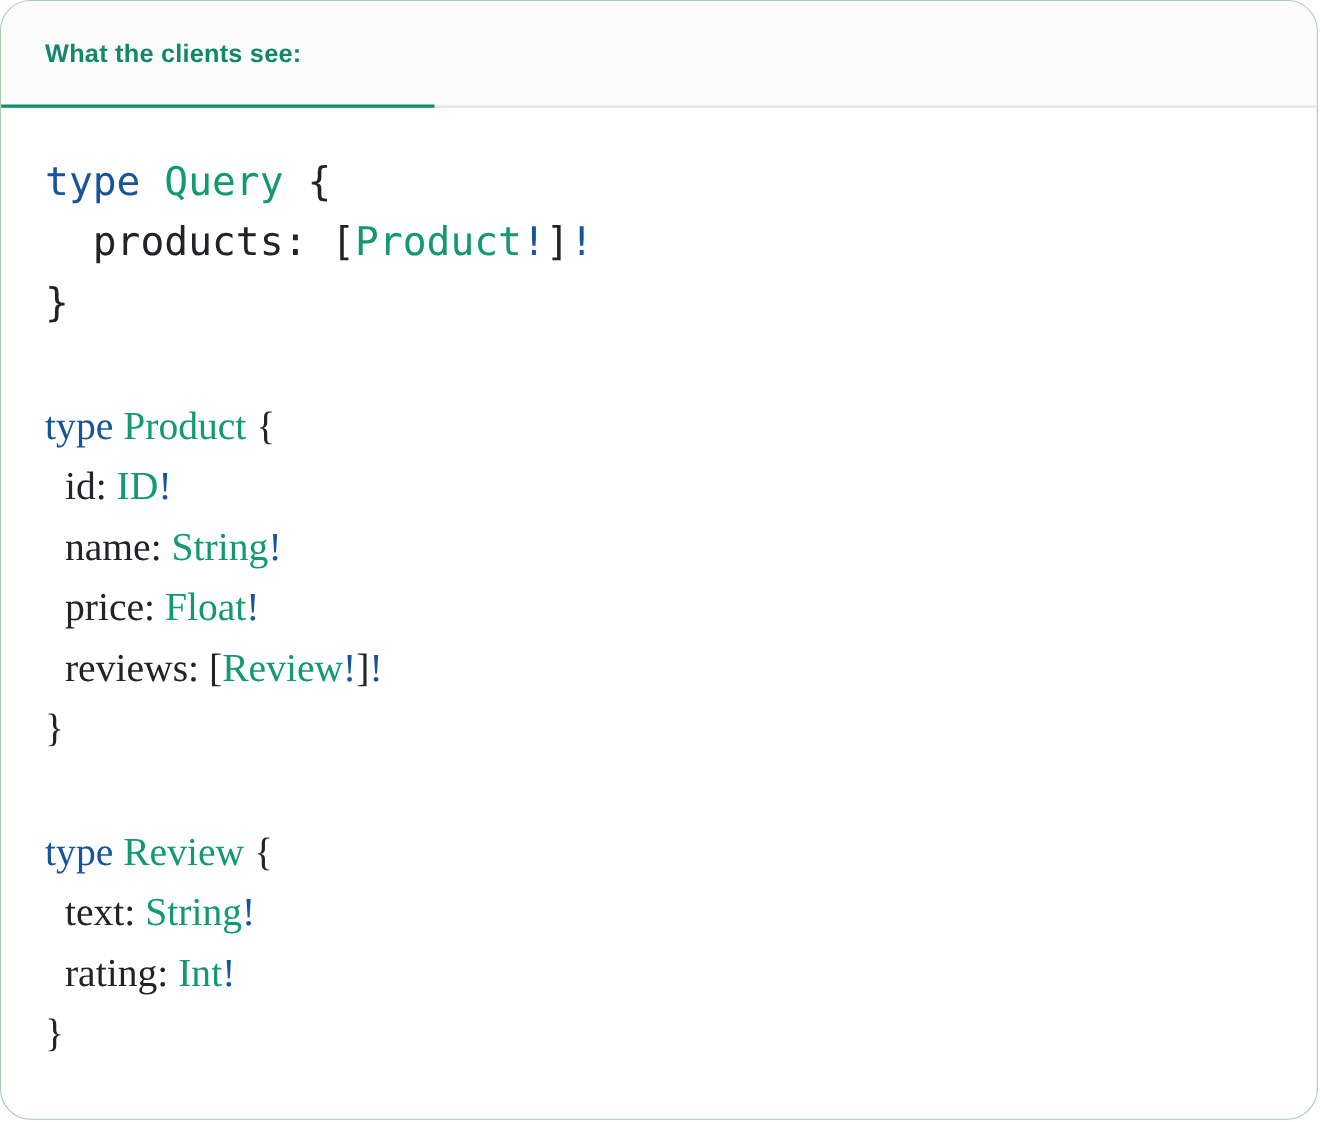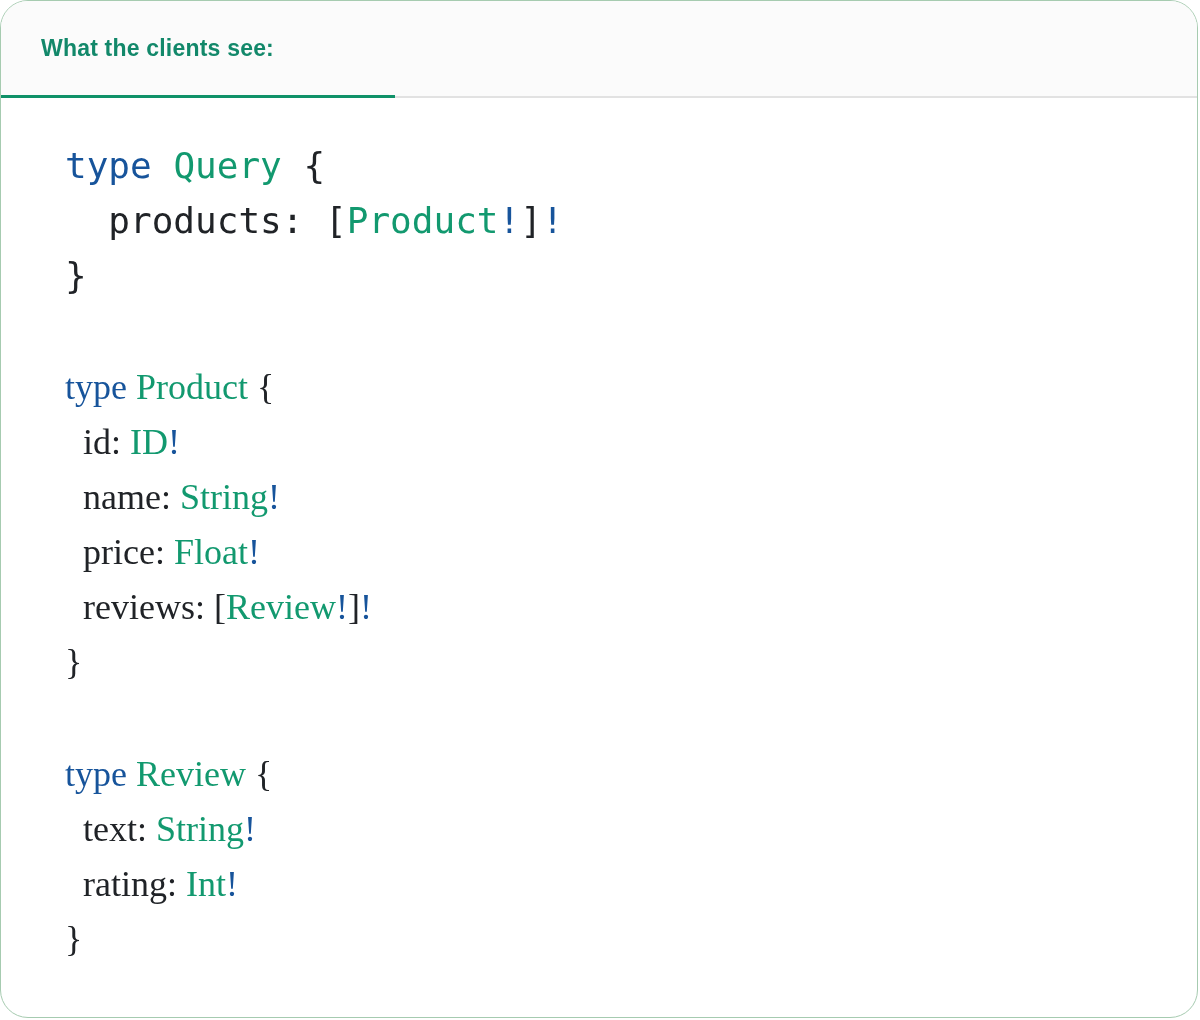--- a/index.html
+++ b/index.html
@@ -52,21 +52,20 @@
     height: 3px;
     background: var(--tab-underline, #0f9168);
   }
   .code-area {
     padding: 40px 30px 30px 40px;
     font-family: "DejaVu Sans Mono", "Liberation Mono", monospace;
     font-size: 36px;
     line-height: 55px;
     white-space: pre;
     color: var(--code-plain, #202327);
-    margin-left: 24px;
   }
   .code-block + .code-block {
     margin-top: 57px;
     font-family: Liberation Serif, serif;
   }
   .tok-keyword { color: var(--code-keyword, #17549b); }
   .tok-type    { color: var(--code-type, #12996f); }
   .tok-bang    { color: var(--code-bang, #17549b); }
   .tok-plain   { color: var(--code-plain, #202327); }
 </style>

